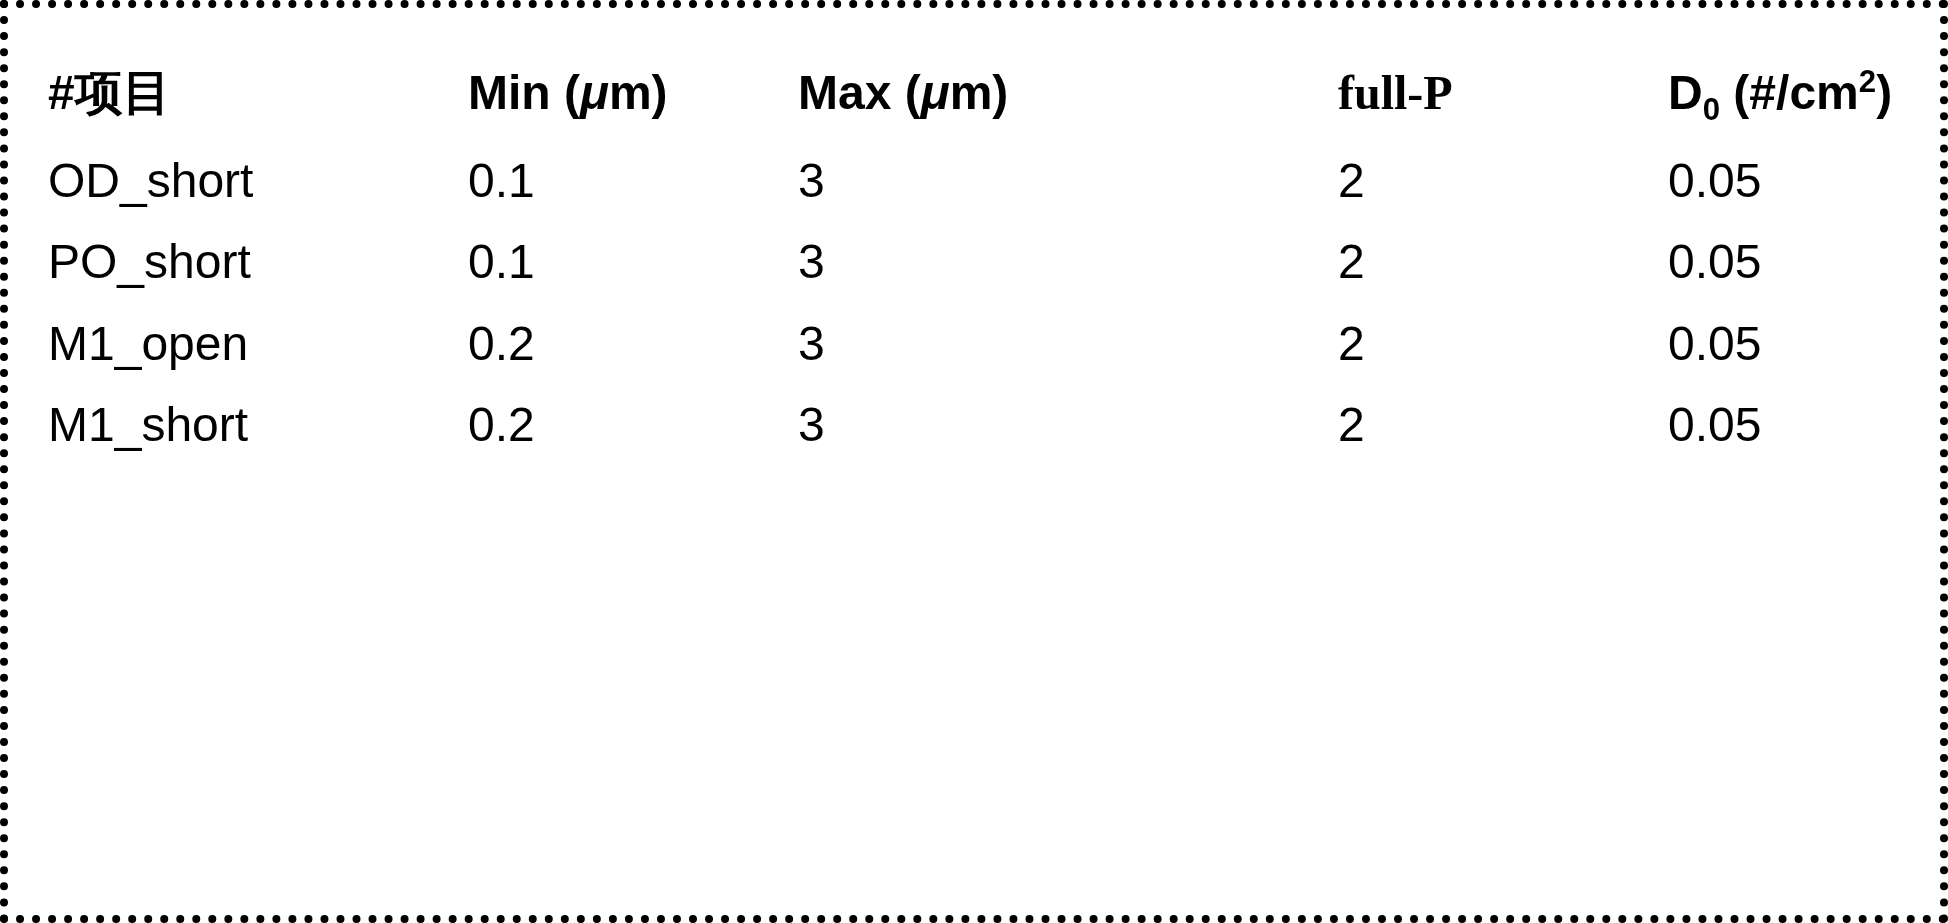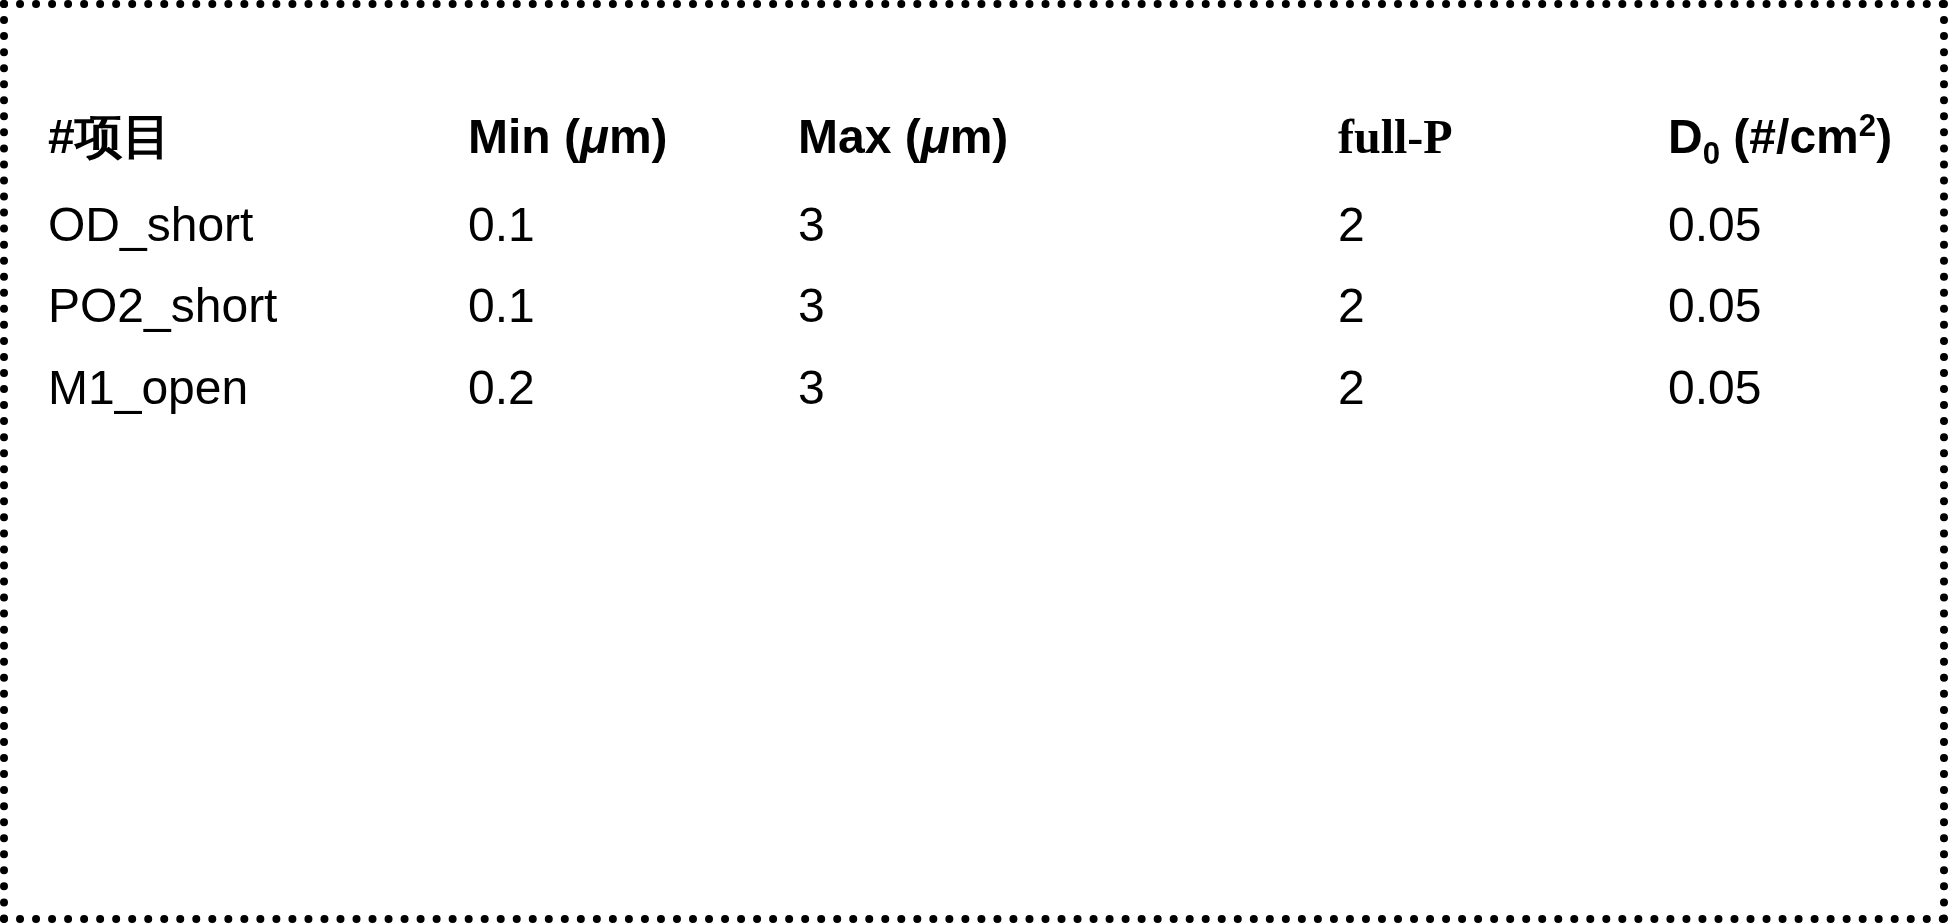--- a/index.html
+++ b/index.html
@@ -9,21 +9,21 @@
     height: 923px;
     background: #fff;
     font-family: Arial, "Microsoft YaHei", sans-serif;
     color: #000;
   }
   .frame {
     box-sizing: border-box;
     width: 1948px;
     height: 923px;
     border: 8px dotted #000;
-    padding: 88px 40px 40px 40px;
+    padding: 44px 40px 40px 40px;
   }
   table.data {
     border-collapse: collapse;
     font-size: 48px;
     line-height: 1.7;
   }
   table.data th {
     text-align: left;
     font-weight: 700;
     padding: 0 0 6px 0;
@@ -67,28 +67,35 @@
     </thead>
     <tbody>
       <tr>
         <td>OD_short</td>
         <td>0.1</td>
         <td>3</td>
         <td>2</td>
         <td>0.05</td>
       </tr>
       <tr>
-        <td>PO2_short</td>
+        <td>PO_short</td>
         <td>0.1</td>
         <td>3</td>
         <td>2</td>
         <td>0.05</td>
       </tr>
       <tr>
         <td>M1_open</td>
         <td>0.2</td>
         <td>3</td>
         <td>2</td>
         <td>0.05</td>
       </tr>
+      <tr>
+        <td>M1_short</td>
+        <td>0.2</td>
+        <td>3</td>
+        <td>2</td>
+        <td>0.05</td>
+      </tr>
     </tbody>
   </table>
 </div>
 
 </body></html>

